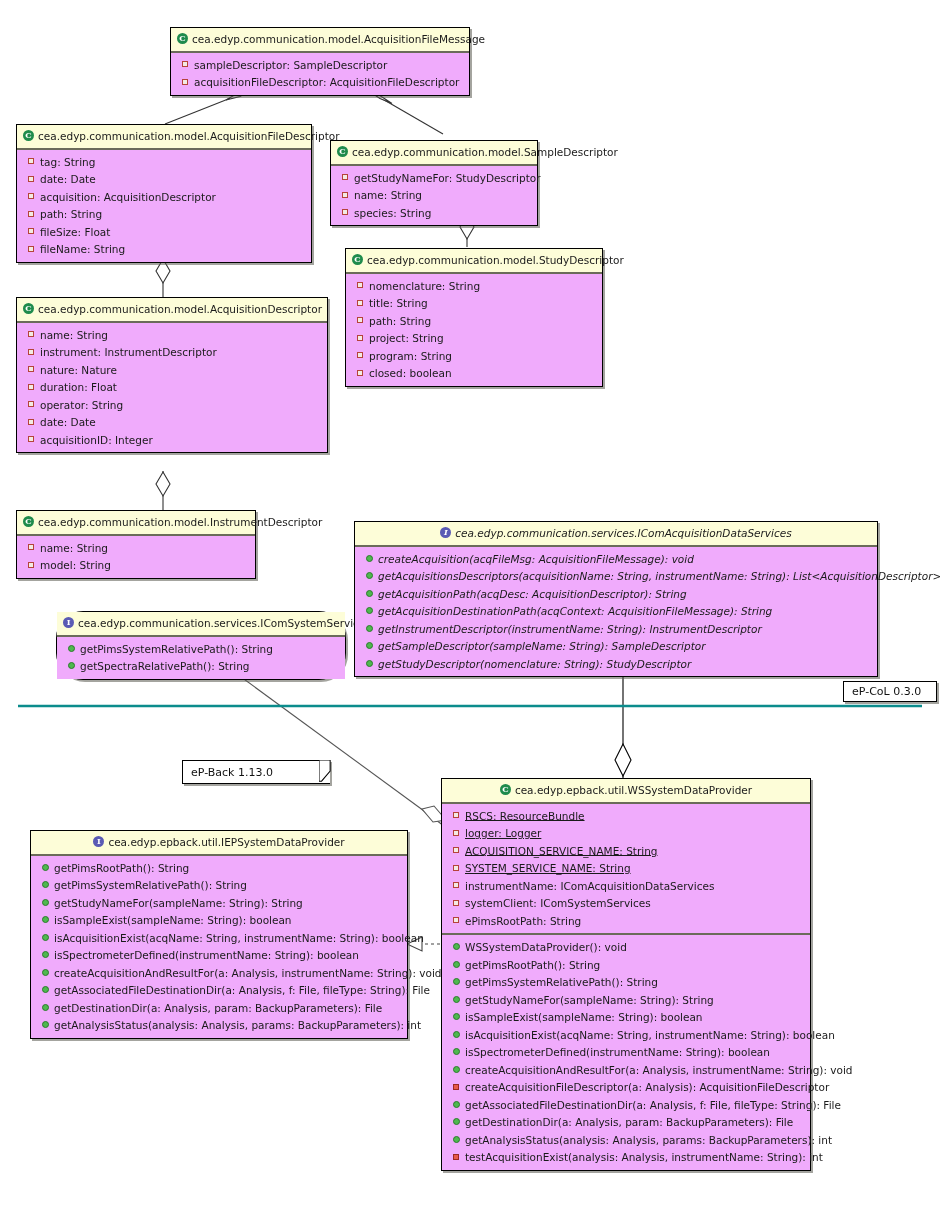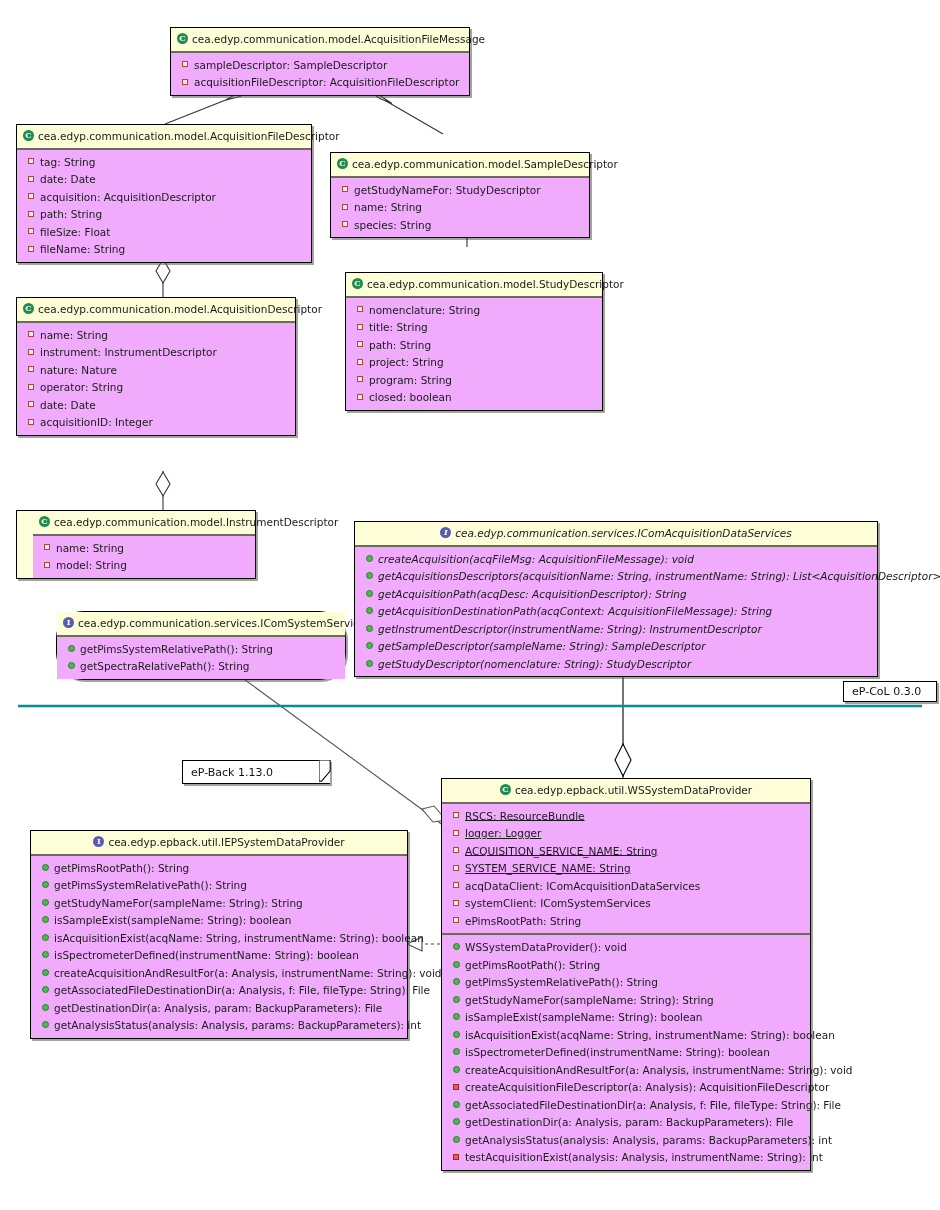--- a/index.html
+++ b/index.html
@@ -210,60 +210,61 @@
     <div class="uml-section">
       <div class="uml-row"><span class="mk"><span class="sq-attr"></span></span><span class="lbl">tag: String</span></div>
       <div class="uml-row"><span class="mk"><span class="sq-attr"></span></span><span class="lbl">date: Date</span></div>
       <div class="uml-row"><span class="mk"><span class="sq-attr"></span></span><span class="lbl">acquisition: AcquisitionDescriptor</span></div>
       <div class="uml-row"><span class="mk"><span class="sq-attr"></span></span><span class="lbl">path: String</span></div>
       <div class="uml-row"><span class="mk"><span class="sq-attr"></span></span><span class="lbl">fileSize: Float</span></div>
       <div class="uml-row"><span class="mk"><span class="sq-attr"></span></span><span class="lbl">fileName: String</span></div>
     </div>
   </div>
 
-  <div class="uml-box" style="left:330px; top:152px; width:260px;">
+  <div class="uml-box" style="left:330px; top:140px; width:208px;">
     <div class="uml-header">
       <span class="ico-class">C</span><span class="hdr-txt">cea.edyp.communication.model.SampleDescriptor</span>
     </div>
     <div class="uml-section">
       <div class="uml-row"><span class="mk"><span class="sq-attr"></span></span><span class="lbl">getStudyNameFor: StudyDescriptor</span></div>
       <div class="uml-row"><span class="mk"><span class="sq-attr"></span></span><span class="lbl">name: String</span></div>
       <div class="uml-row"><span class="mk"><span class="sq-attr"></span></span><span class="lbl">species: String</span></div>
     </div>
   </div>
 
-  <div class="uml-box" style="left:345px; top:248px; width:258px;margin-top:24px;">
+  <div class="uml-box" style="left:345px; top:248px; width:258px;">
     <div class="uml-header">
       <span class="ico-class">C</span><span class="hdr-txt">cea.edyp.communication.model.StudyDescriptor</span>
     </div>
     <div class="uml-section">
       <div class="uml-row"><span class="mk"><span class="sq-attr"></span></span><span class="lbl">nomenclature: String</span></div>
       <div class="uml-row"><span class="mk"><span class="sq-attr"></span></span><span class="lbl">title: String</span></div>
       <div class="uml-row"><span class="mk"><span class="sq-attr"></span></span><span class="lbl">path: String</span></div>
       <div class="uml-row"><span class="mk"><span class="sq-attr"></span></span><span class="lbl">project: String</span></div>
       <div class="uml-row"><span class="mk"><span class="sq-attr"></span></span><span class="lbl">program: String</span></div>
       <div class="uml-row"><span class="mk"><span class="sq-attr"></span></span><span class="lbl">closed: boolean</span></div>
     </div>
   </div>
 
-  <div class="uml-box" style="left:16px; top:297px; width:280px;">
+  <div class="uml-box" style="left:16px; top:297px; width:312px;">
     <div class="uml-header">
       <span class="ico-class">C</span><span class="hdr-txt">cea.edyp.communication.model.AcquisitionDescriptor</span>
     </div>
     <div class="uml-section">
       <div class="uml-row"><span class="mk"><span class="sq-attr"></span></span><span class="lbl">name: String</span></div>
       <div class="uml-row"><span class="mk"><span class="sq-attr"></span></span><span class="lbl">instrument: InstrumentDescriptor</span></div>
       <div class="uml-row"><span class="mk"><span class="sq-attr"></span></span><span class="lbl">nature: Nature</span></div>
+      <div class="uml-row"><span class="mk"><span class="sq-attr"></span></span><span class="lbl">duration: Float</span></div>
       <div class="uml-row"><span class="mk"><span class="sq-attr"></span></span><span class="lbl">operator: String</span></div>
       <div class="uml-row"><span class="mk"><span class="sq-attr"></span></span><span class="lbl">date: Date</span></div>
       <div class="uml-row"><span class="mk"><span class="sq-attr"></span></span><span class="lbl">acquisitionID: Integer</span></div>
     </div>
   </div>
 
-  <div class="uml-box" style="left:16px; top:510px; width:240px;padding-left:16px;">
+  <div class="uml-box" style="left:16px; top:510px; width:240px;">
     <div class="uml-header">
       <span class="ico-class">C</span><span class="hdr-txt">cea.edyp.communication.model.InstrumentDescriptor</span>
     </div>
     <div class="uml-section">
       <div class="uml-row"><span class="mk"><span class="sq-attr"></span></span><span class="lbl">name: String</span></div>
       <div class="uml-row"><span class="mk"><span class="sq-attr"></span></span><span class="lbl">model: String</span></div>
     </div>
   </div>
 
   <div class="uml-box" style="left:56px; top:611px; width:290px;border-radius:27px;">
@@ -311,21 +312,21 @@
 
   <div class="uml-box" style="left:441px; top:778px; width:370px;">
     <div class="uml-header">
       <span class="ico-class">C</span><span class="hdr-txt">cea.edyp.epback.util.WSSystemDataProvider</span>
     </div>
     <div class="uml-section">
       <div class="uml-row static"><span class="mk"><span class="sq-attr"></span></span><span class="lbl">RSCS: ResourceBundle</span></div>
       <div class="uml-row static"><span class="mk"><span class="sq-attr"></span></span><span class="lbl">logger: Logger</span></div>
       <div class="uml-row static"><span class="mk"><span class="sq-attr"></span></span><span class="lbl">ACQUISITION_SERVICE_NAME: String</span></div>
       <div class="uml-row static"><span class="mk"><span class="sq-attr"></span></span><span class="lbl">SYSTEM_SERVICE_NAME: String</span></div>
-      <div class="uml-row"><span class="mk"><span class="sq-attr"></span></span><span class="lbl">acqDataClient: IComAcquisitionDataServices</span></div>
+      <div class="uml-row"><span class="mk"><span class="sq-attr"></span></span><span class="lbl">instrumentName: IComAcquisitionDataServices</span></div>
       <div class="uml-row"><span class="mk"><span class="sq-attr"></span></span><span class="lbl">systemClient: IComSystemServices</span></div>
       <div class="uml-row"><span class="mk"><span class="sq-attr"></span></span><span class="lbl">ePimsRootPath: String</span></div>
     </div>
     <div class="uml-section">
       <div class="uml-row"><span class="mk"><span class="dot-pub"></span></span><span class="lbl">WSSystemDataProvider(): void</span></div>
       <div class="uml-row"><span class="mk"><span class="dot-pub"></span></span><span class="lbl">getPimsRootPath(): String</span></div>
       <div class="uml-row"><span class="mk"><span class="dot-pub"></span></span><span class="lbl">getPimsSystemRelativePath(): String</span></div>
       <div class="uml-row"><span class="mk"><span class="dot-pub"></span></span><span class="lbl">getStudyNameFor(sampleName: String): String</span></div>
       <div class="uml-row"><span class="mk"><span class="dot-pub"></span></span><span class="lbl">isSampleExist(sampleName: String): boolean</span></div>
       <div class="uml-row"><span class="mk"><span class="dot-pub"></span></span><span class="lbl">isAcquisitionExist(acqName: String, instrumentName: String): boolean</span></div>

